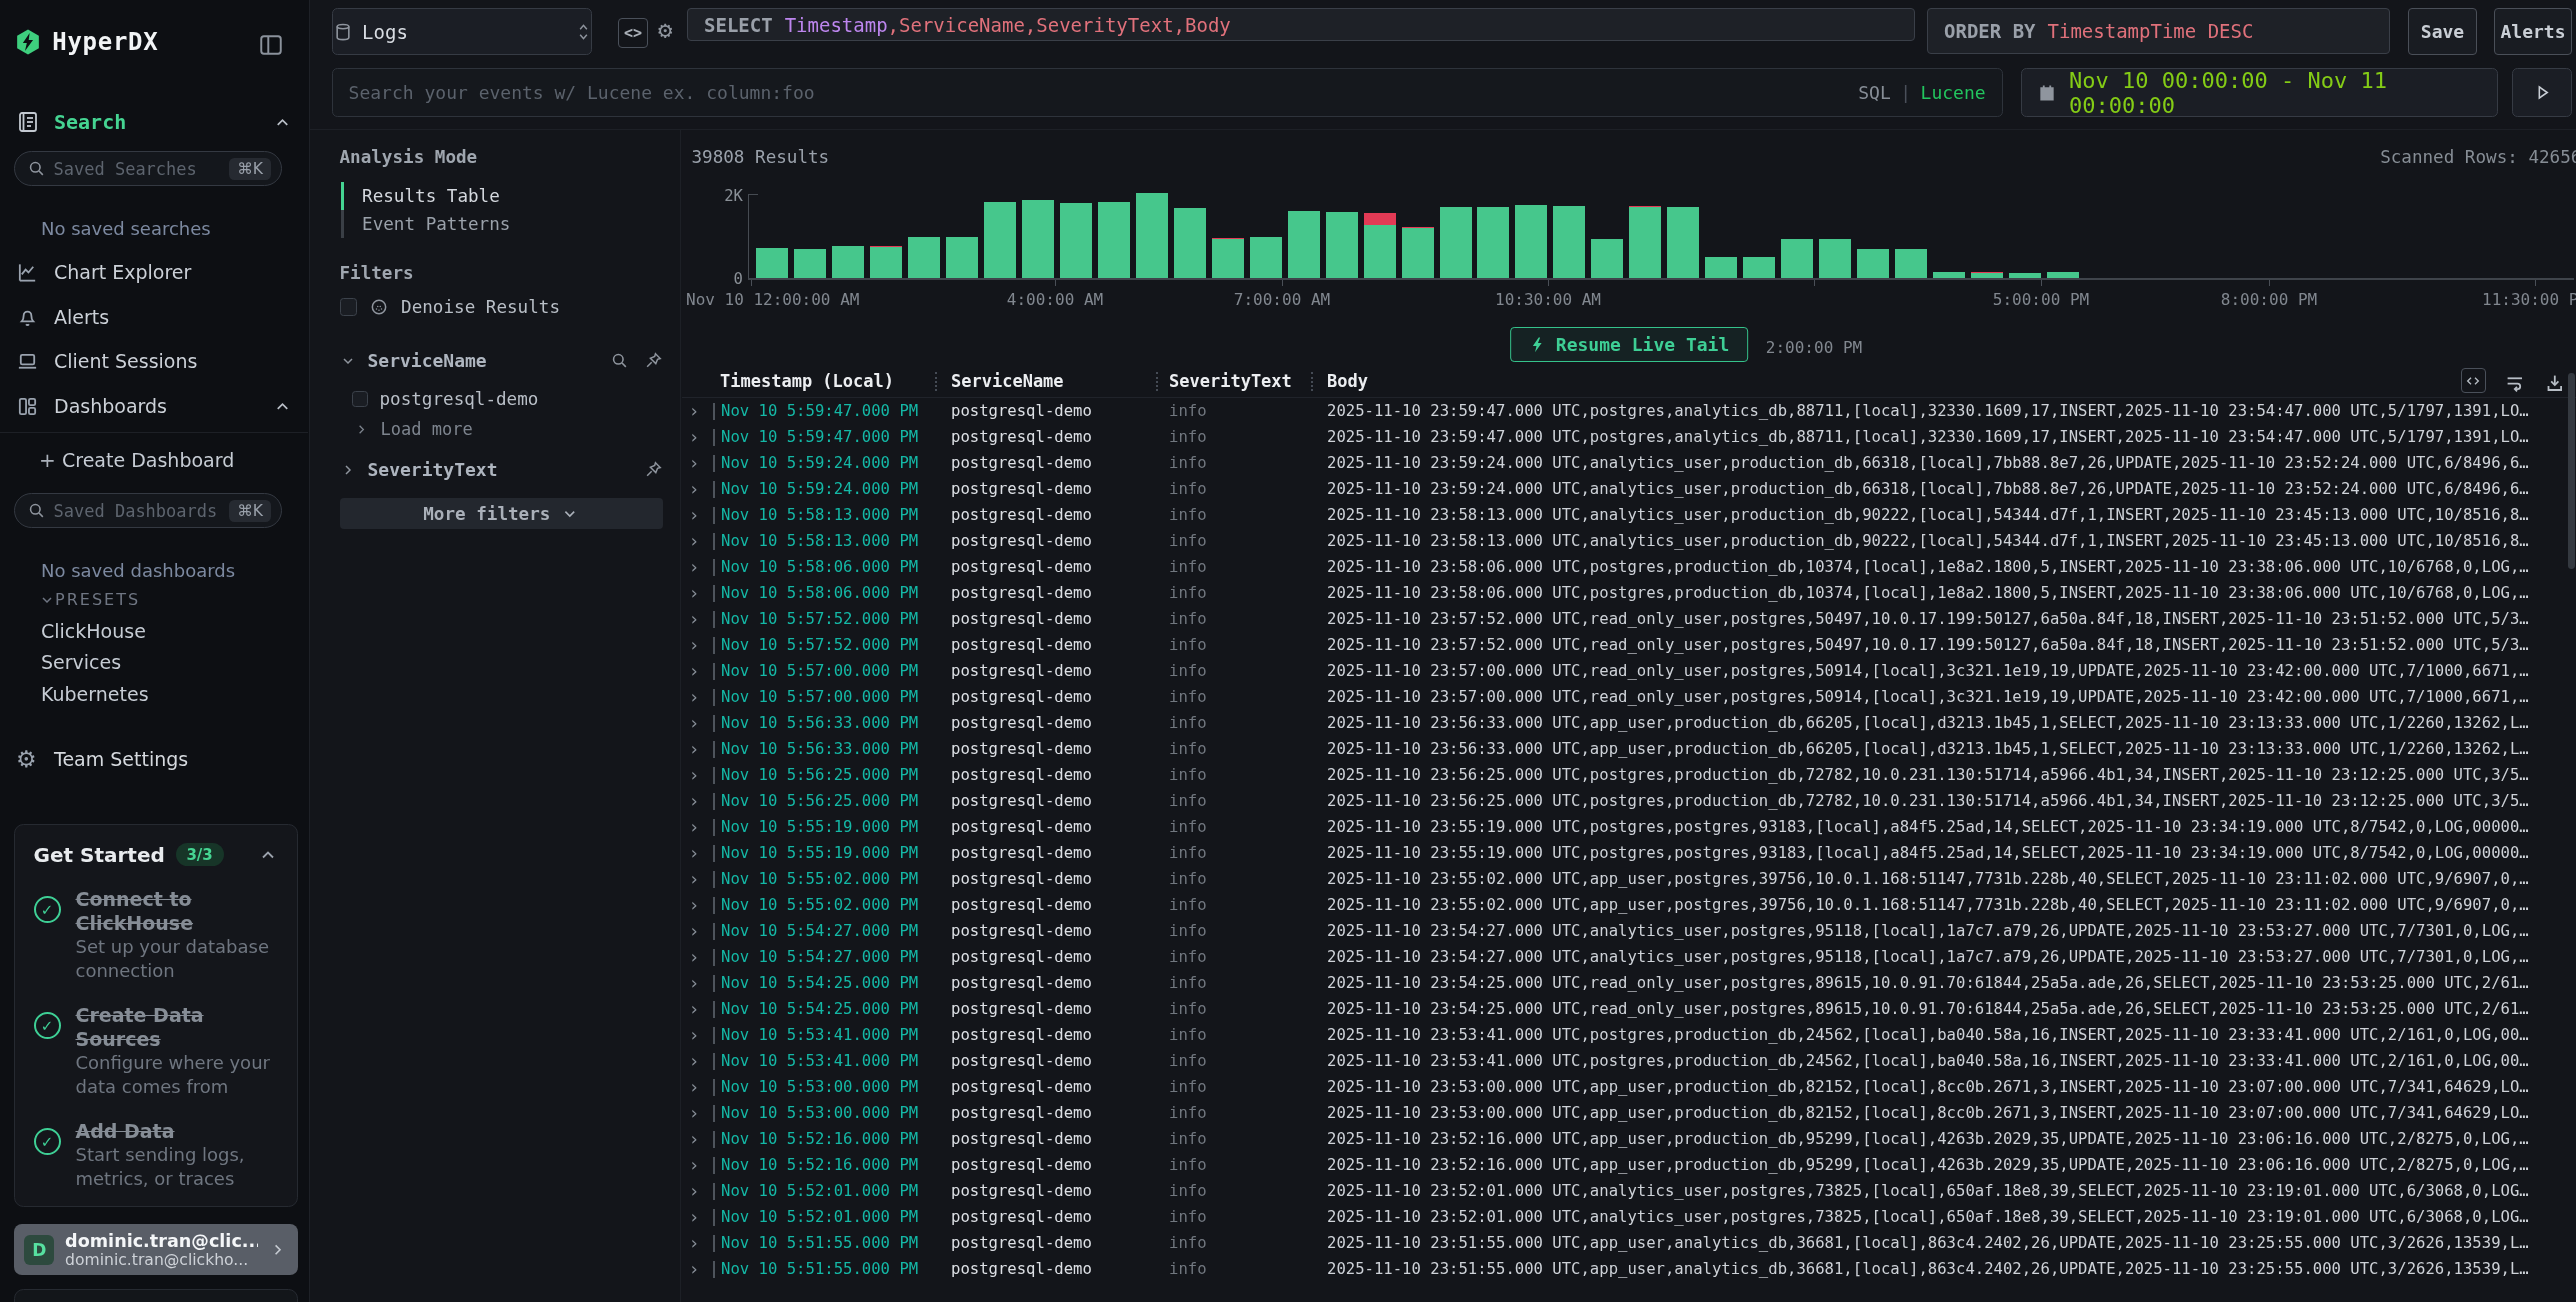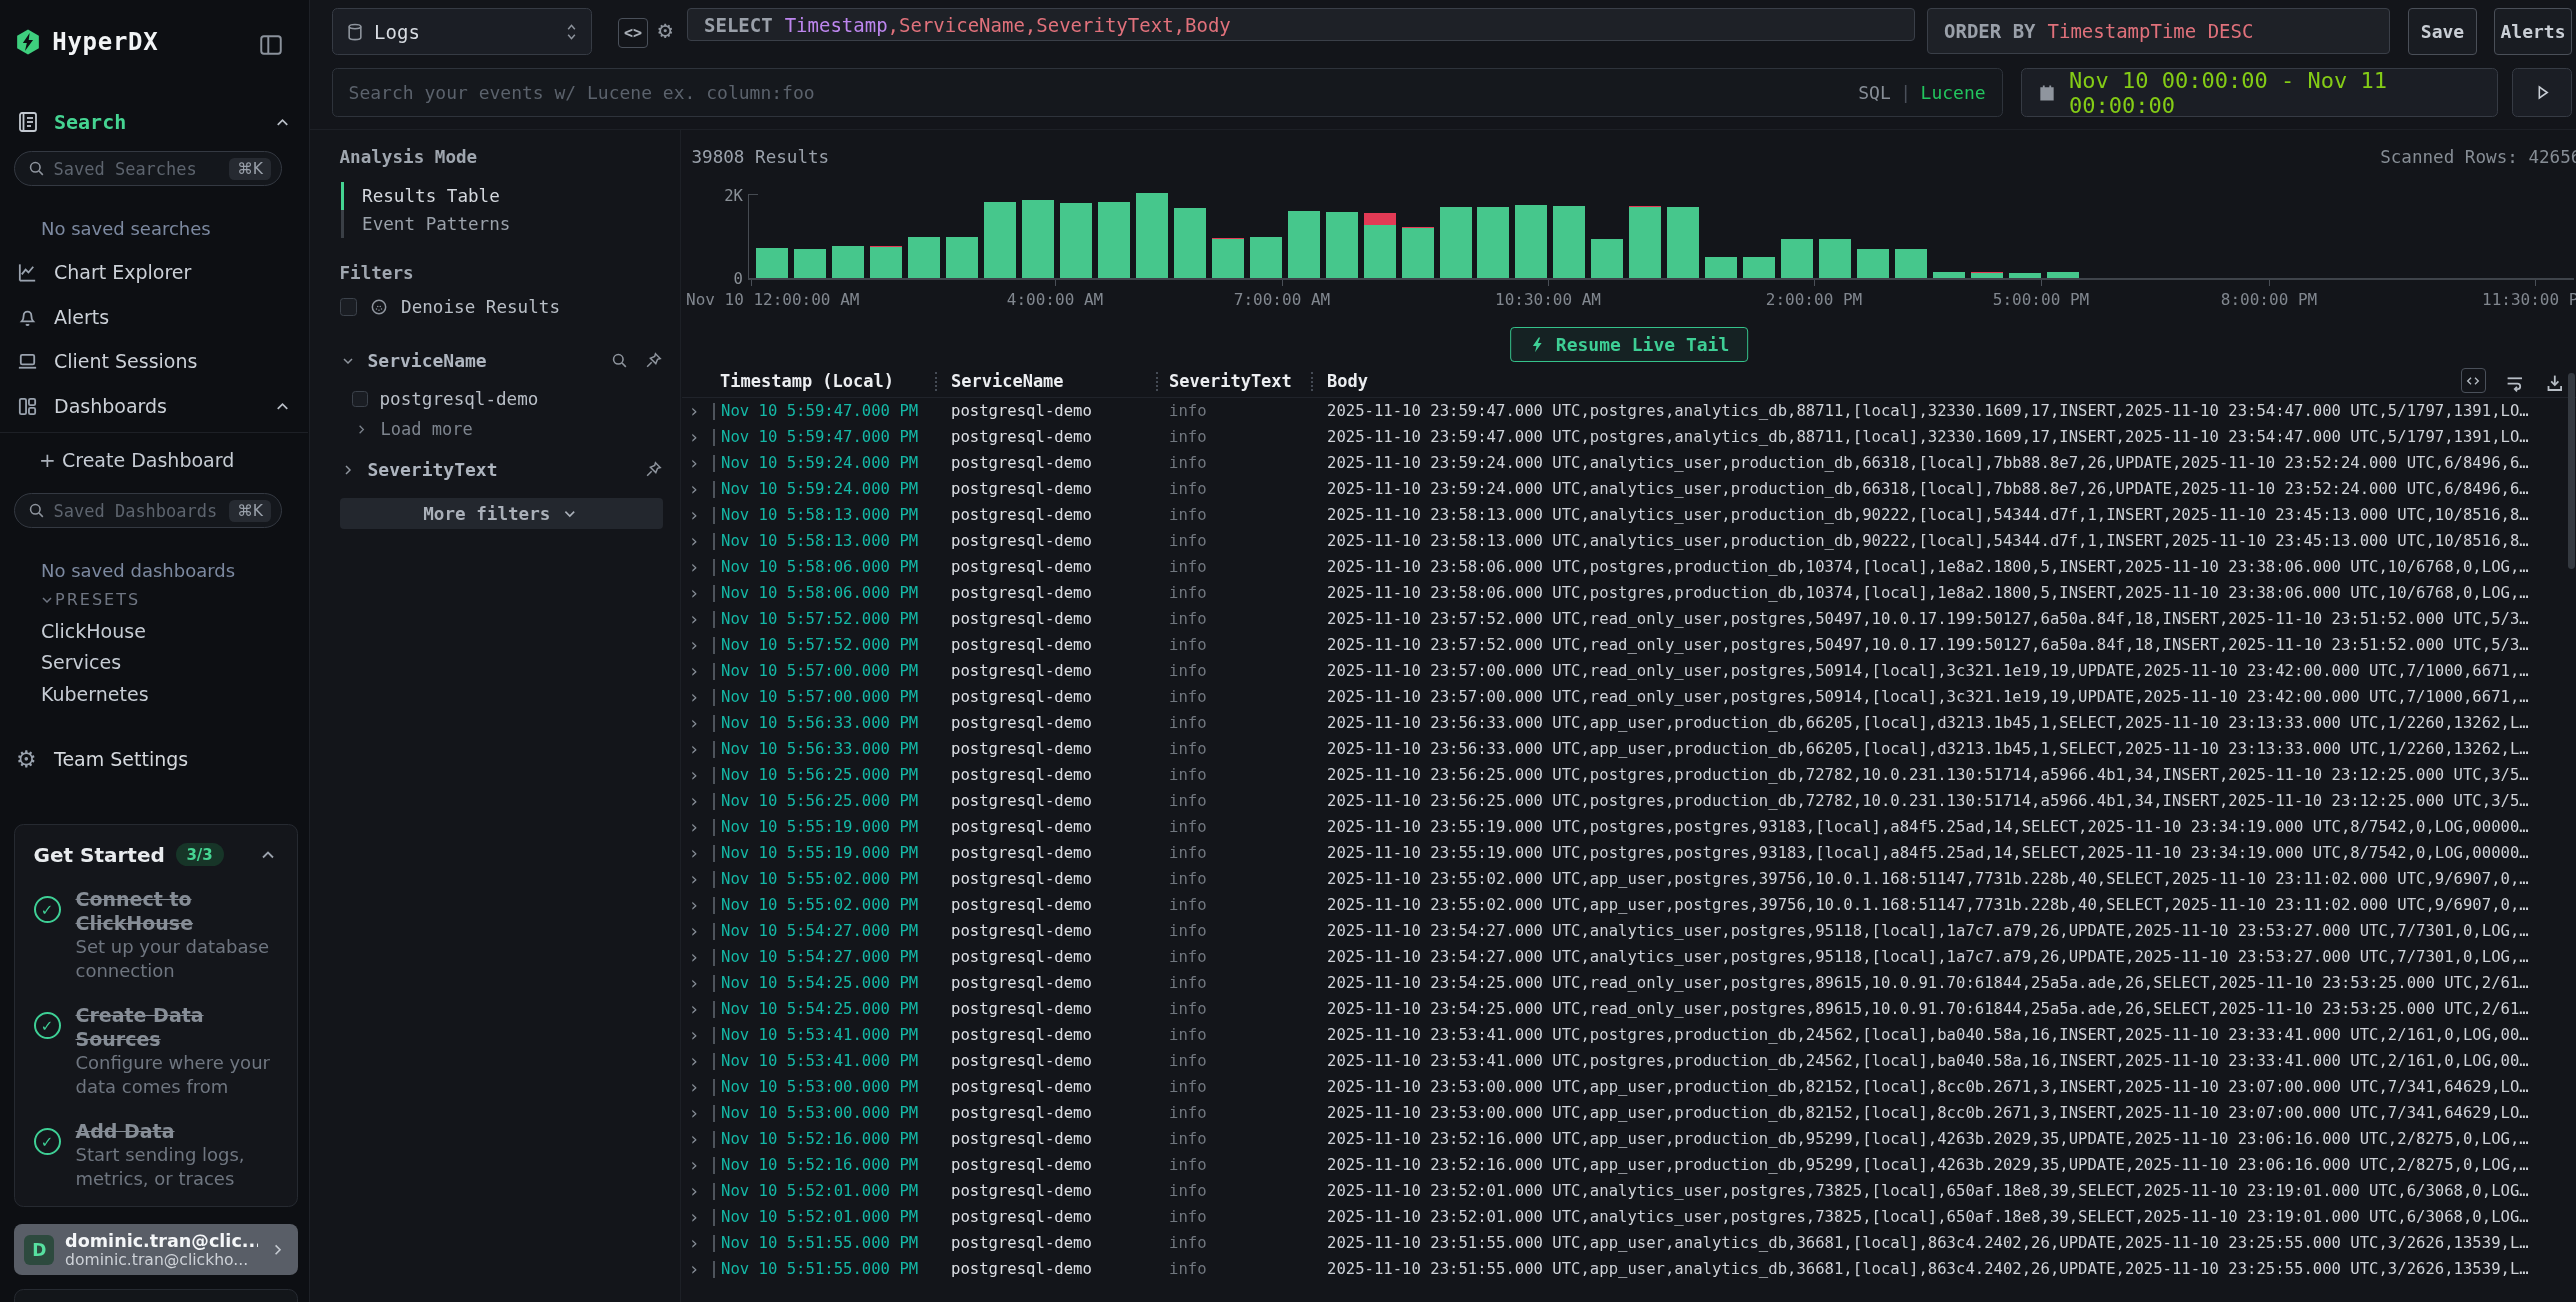--- a/index.html
+++ b/index.html
@@ -273,21 +273,21 @@
           <polyline points="9,6 15,12 9,18"></polyline>
         </svg>
     </span>
   </div>
 
   <div class="partial-card"></div>
 </aside>
 
 <main id="main">
 
-  <div class="box abs" style="left:21.6px;top:8px;width:260px;height:47px;padding:0 12px;gap:9.5px;cursor:pointer">
+  <div class="box abs" style="left:21.6px;top:8px;width:260px;height:47px;padding:0 0;gap:9.5px;cursor:pointer">
     <span class="ficon">
       <svg width="20" height="20" viewBox="0 0 24 24" fill="none" stroke="currentColor" stroke-width="1.9">
           <ellipse cx="12" cy="5.5" rx="7" ry="2.6"></ellipse>
           <path d="M5 5.5v13c0 1.4 3.1 2.6 7 2.6s7-1.2 7-2.6v-13"></path>
         </svg>
     </span>
     <span style="font-size:19px;color:#d8dce2;flex:1">Logs</span>
     <span class="ficon">
       <svg width="15" height="20" viewBox="0 0 20 30" fill="none" stroke="currentColor" stroke-width="2.2">
           <polyline points="5,11 10,5 15,11"></polyline>
@@ -540,21 +540,21 @@
       <div id="histogram-xaxis">
           <div class="xtick" style="left: 69px;"></div>
           <div class="xlabel" style="left: 4px;">Nov 10 12:00:00 AM</div>
           <div class="xtick" style="left: 373px;"></div>
           <div class="xlabel" style="left: 373px; transform: translateX(-50%);">4:00:00 AM</div>
           <div class="xtick" style="left: 600px;"></div>
           <div class="xlabel" style="left: 600px; transform: translateX(-50%);">7:00:00 AM</div>
           <div class="xtick" style="left: 866px;"></div>
           <div class="xlabel" style="left: 866px; transform: translateX(-50%);">10:30:00 AM</div>
           <div class="xtick" style="left: 1132px;"></div>
-          <div class="xlabel" style="left: 1132px; transform: translateX(-50%);">2:00:00 PM</div>
+          <div class="xlabel" style="left: 1132px; transform: translateX(-50%); margin-top: 48px;">2:00:00 PM</div>
           <div class="xtick" style="left: 1359px;"></div>
           <div class="xlabel" style="left: 1359px; transform: translateX(-50%);">5:00:00 PM</div>
           <div class="xtick" style="left: 1587px;"></div>
           <div class="xlabel" style="left: 1587px; transform: translateX(-50%);">8:00:00 PM</div>
           <div class="xtick" style="left: 1853px;"></div>
           <div class="xlabel" style="left: 1853px; transform: translateX(-50%);">11:30:00 PM</div>
         </div>
     </div>
 
     <div class="livetail">

